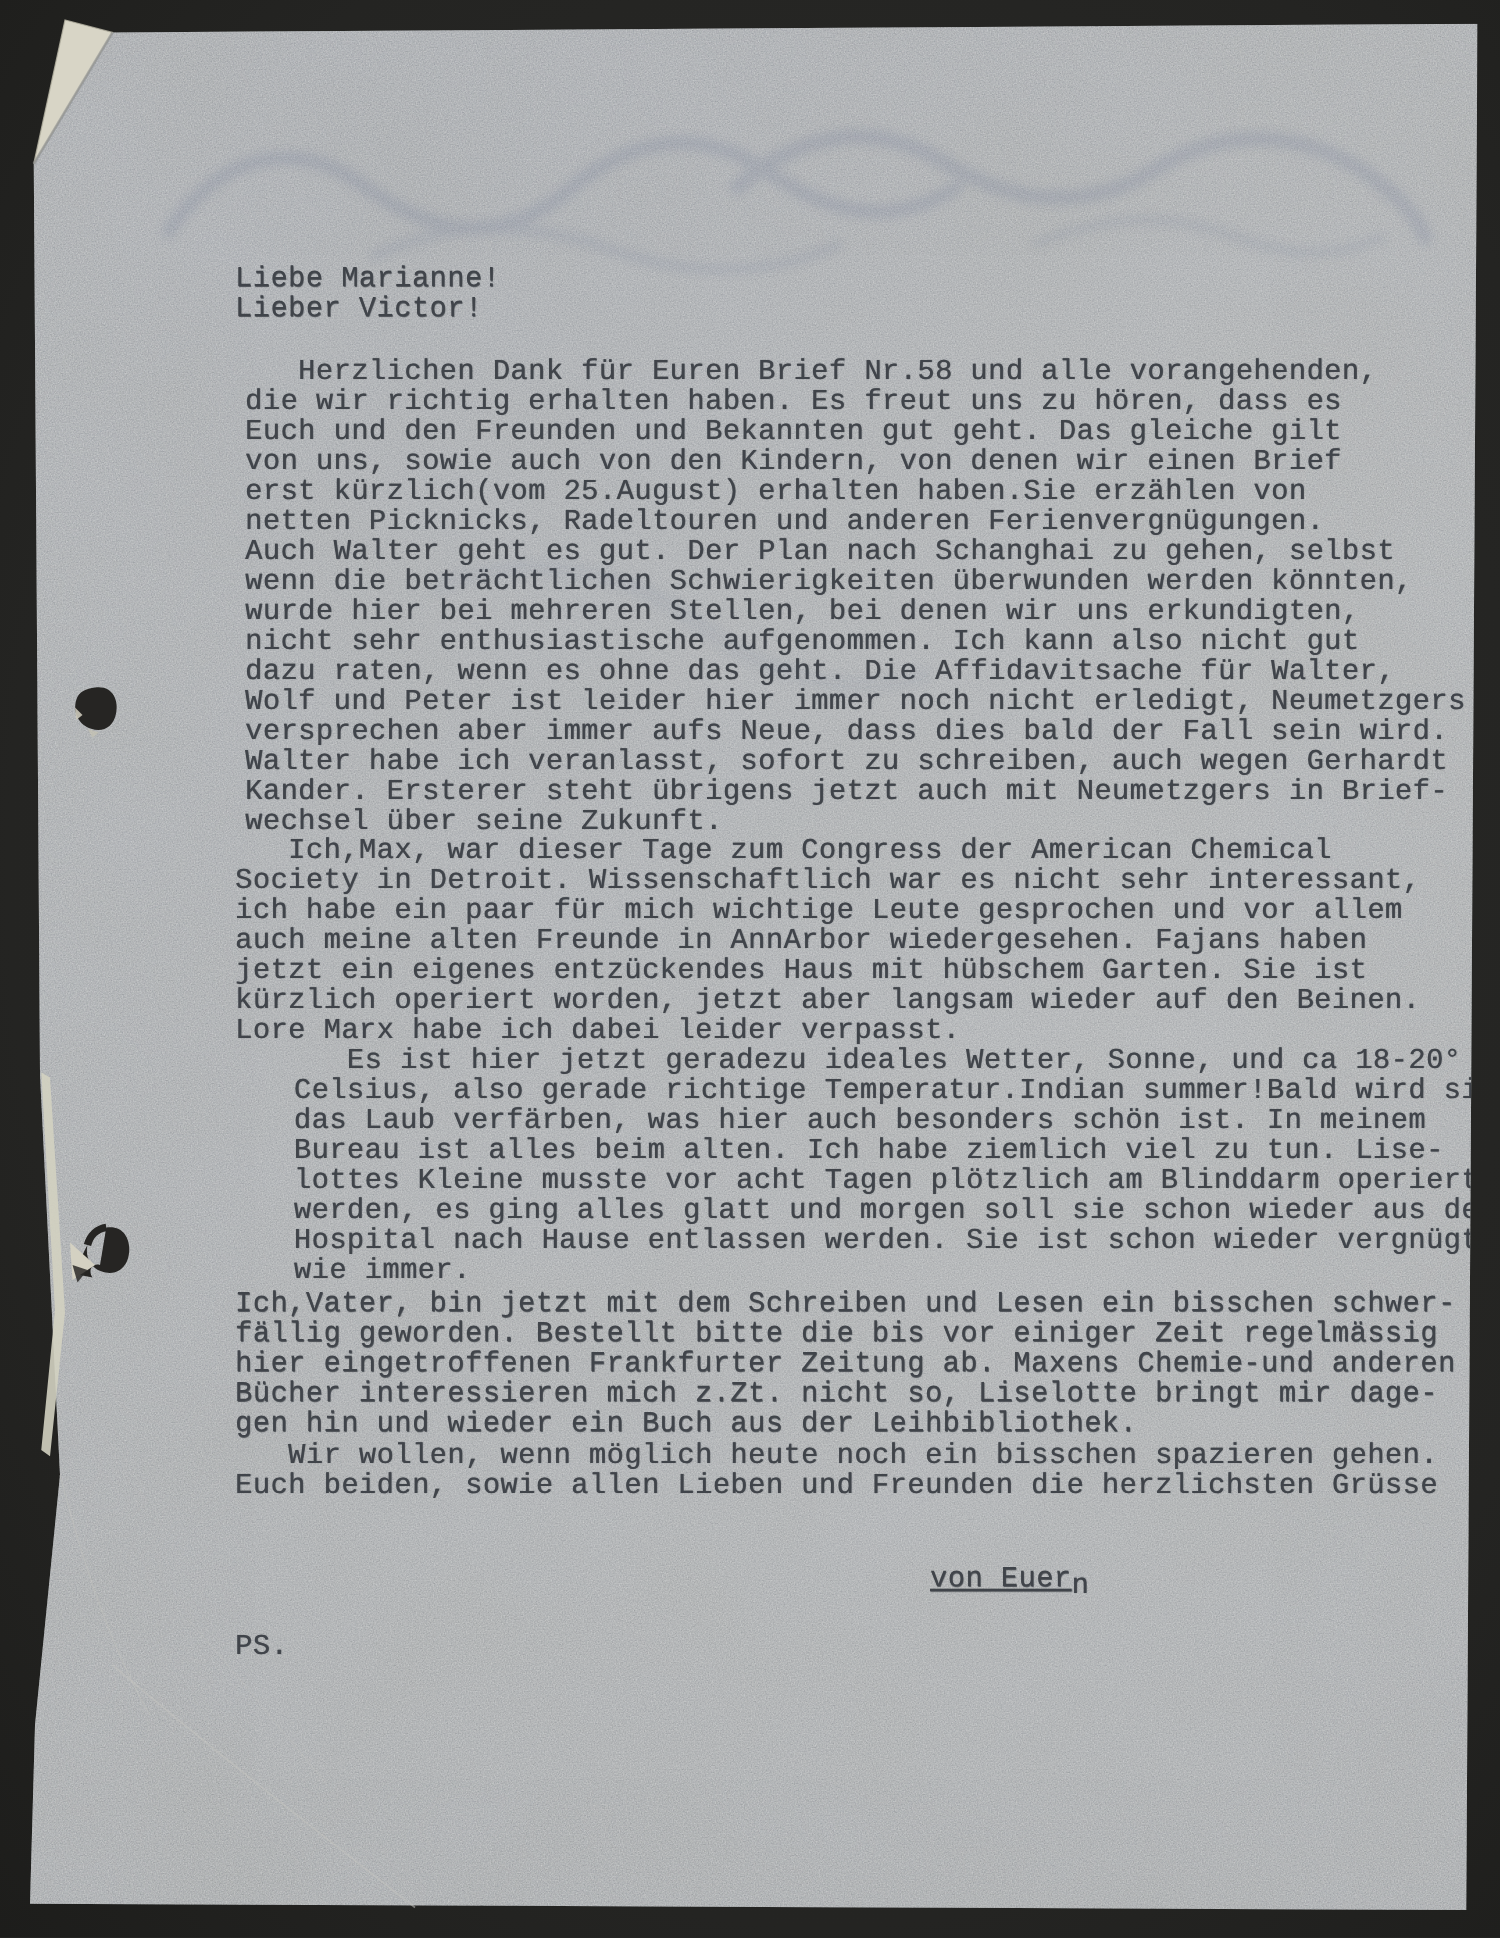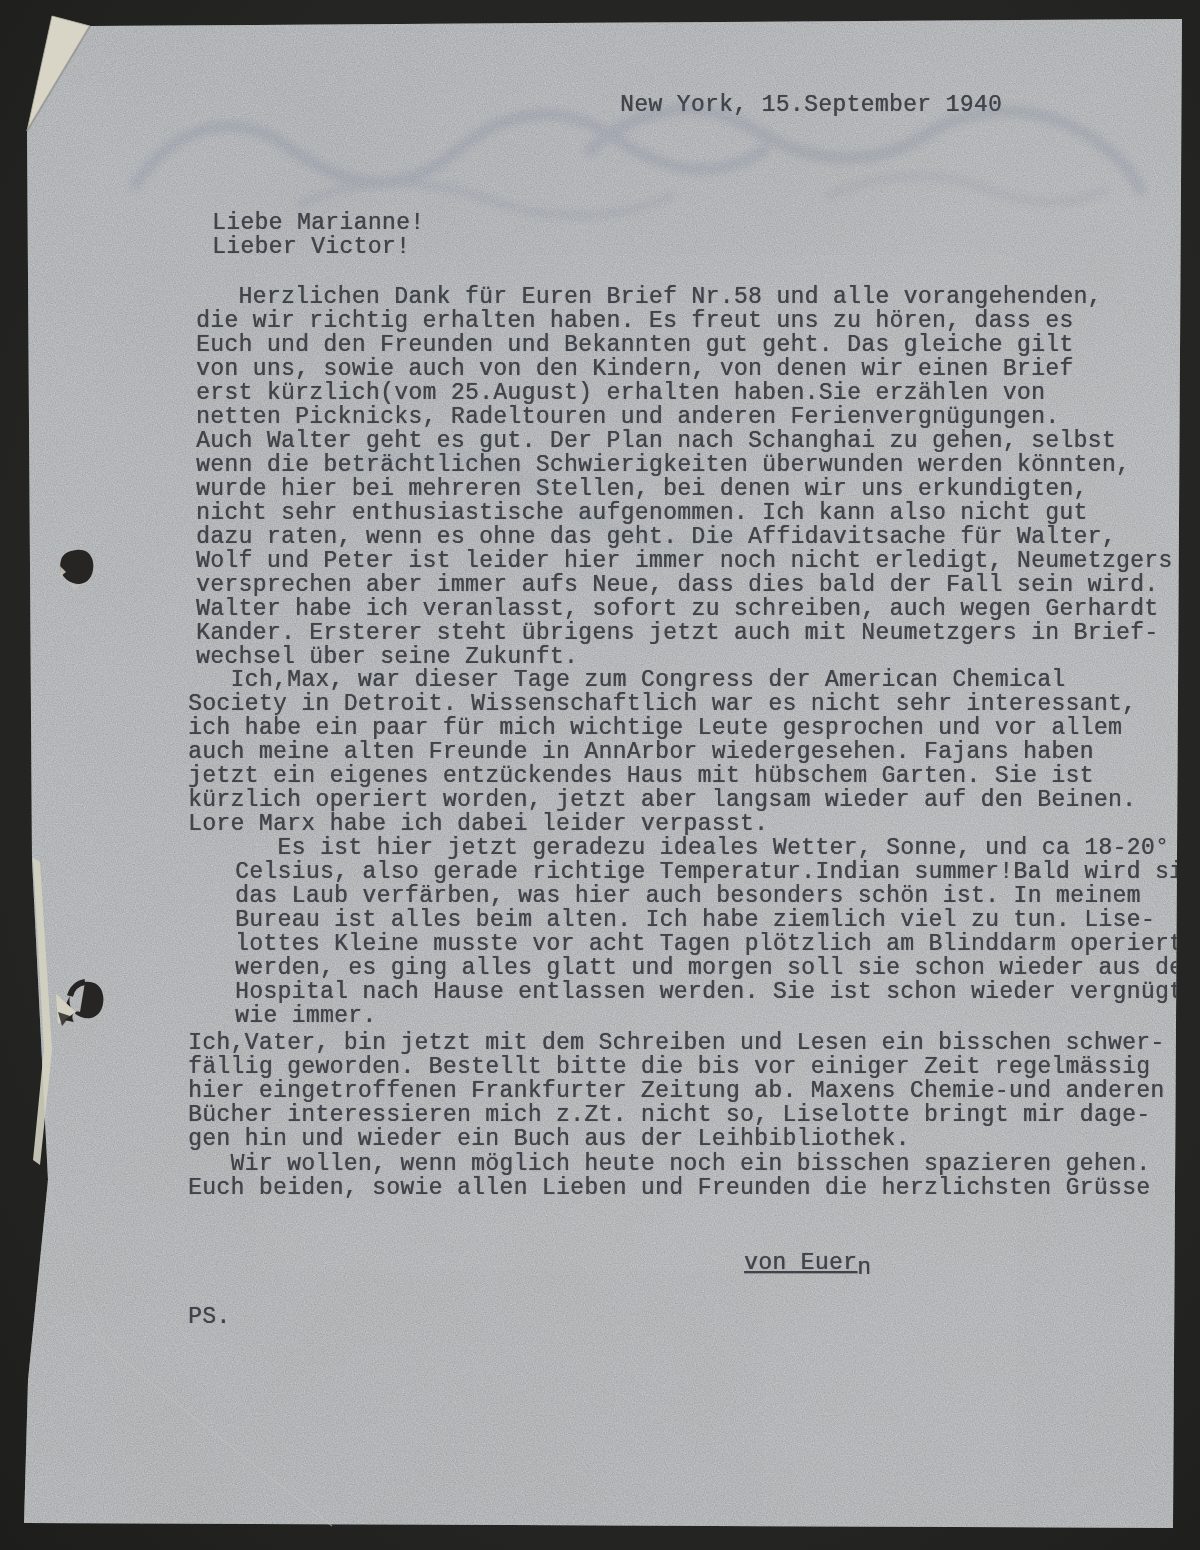--- a/index.html
+++ b/index.html
@@ -13,21 +13,21 @@
            radial-gradient(ellipse at 30% 20%, rgba(120,128,150,.10), rgba(0,0,0,0) 55%),
            radial-gradient(ellipse at 70% 60%, rgba(255,255,255,.05), rgba(0,0,0,0) 60%),
            linear-gradient(178deg,#a6a9ab 0%,#a9acad 30%,#a7aaab 60%,#a3a6a7 100%);}
   .grain{position:absolute;left:0;top:0;width:1200px;height:1550px;display:block;}
   
   .tw{position:absolute;font-family:"Liberation Mono","DejaVu Sans Mono",monospace;
       font-size:23px;line-height:24px;letter-spacing:0.35px;
       color:#40444a;white-space:pre;margin:0;
       text-shadow:0.4px 0.4px 0.7px rgba(58,62,68,0.85);}
   .dateline{left:620px;top:93px;}
-  .salutation{left:188px;top:211px;margin-left:24px;}
+  .salutation{left:188px;top:211px;}
   .p1{left:196px;top:285px;}
   .p2{left:188px;top:668px;}
   .p3{left:188px;top:836px;margin-left:47px;}
   .p4{left:188px;top:1031px;}
   .p5{left:188px;top:1152px;}
   .closing{left:744px;top:1251px;text-decoration:underline;}
   .closing .drop{display:inline-block;transform:translateY(5px);}
   .ps-label{left:188px;top:1305px;}
   .ps-text{left:188px;top:1340px;}
   
@@ -53,21 +53,20 @@
         <filter id="gCloud" x="0" y="0" width="100%" height="100%">
           <feTurbulence type="fractalNoise" baseFrequency="0.008" numOctaves="3" seed="11" result="n"></feTurbulence>
           <feColorMatrix in="n" type="matrix" values="0 0 0 0 0.46  0 0 0 0 0.49  0 0 0 0 0.58  0.4 0.4 0.4 0 -0.35"></feColorMatrix>
         </filter>
       </defs>
       <rect width="1200" height="1550" filter="url(#gCloud)" opacity="0.35"></rect>
       <rect width="1200" height="1550" filter="url(#gDark)" opacity="0.40"></rect>
       <rect width="1200" height="1550" filter="url(#gLight)" opacity="0.50"></rect>
     </svg>
 
-    <pre class="tw dateline">New York, 15.September 1940</pre>
     <pre class="tw salutation">Liebe Marianne!
 Lieber Victor!</pre>
     <pre class="tw p1">   Herzlichen Dank für Euren Brief Nr.58 und alle vorangehenden,
 die wir richtig erhalten haben. Es freut uns zu hören, dass es
 Euch und den Freunden und Bekannten gut geht. Das gleiche gilt
 von uns, sowie auch von den Kindern, von denen wir einen Brief
 erst kürzlich(vom 25.August) erhalten haben.Sie erzählen von
 netten Picknicks, Radeltouren und anderen Ferienvergnügungen.
 Auch Walter geht es gut. Der Plan nach Schanghai zu gehen, selbst
 wenn die beträchtlichen Schwierigkeiten überwunden werden könnten,

